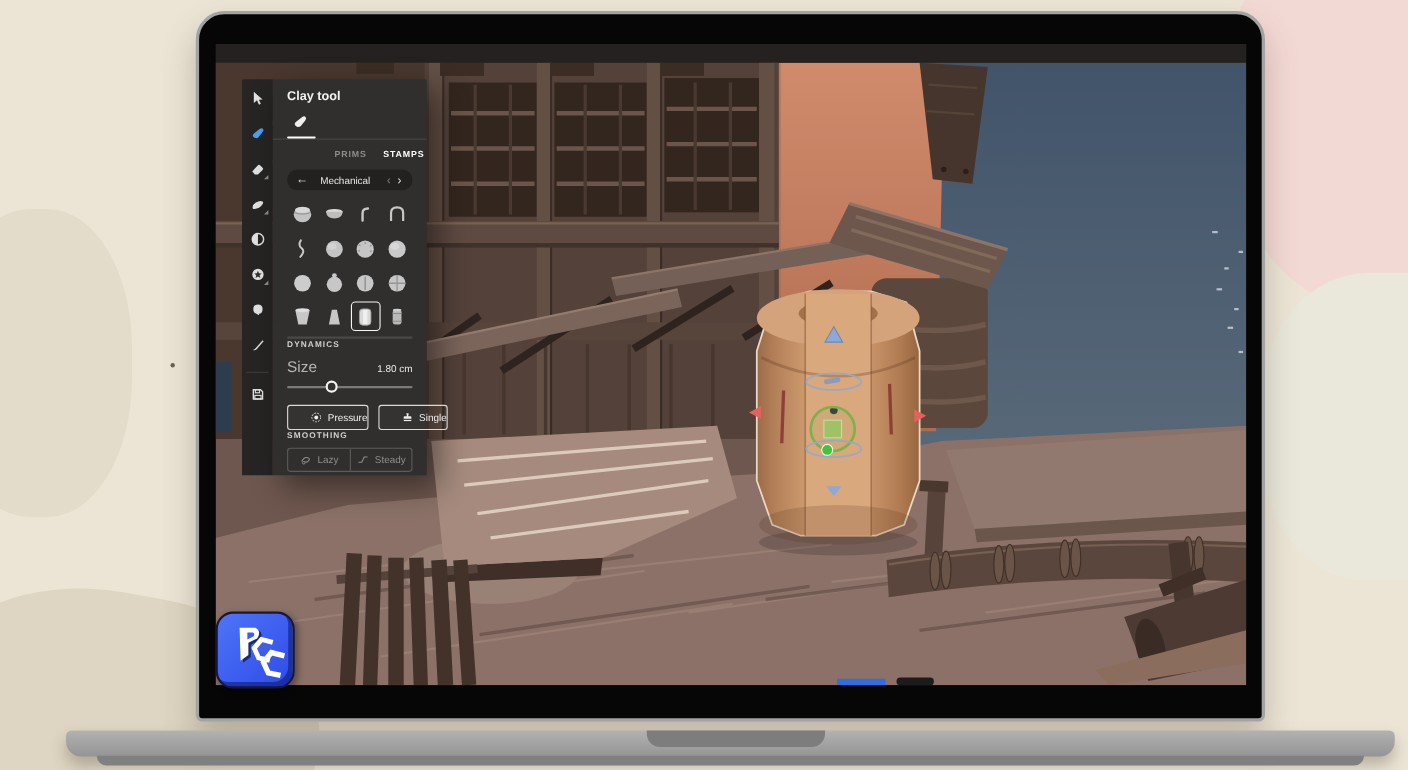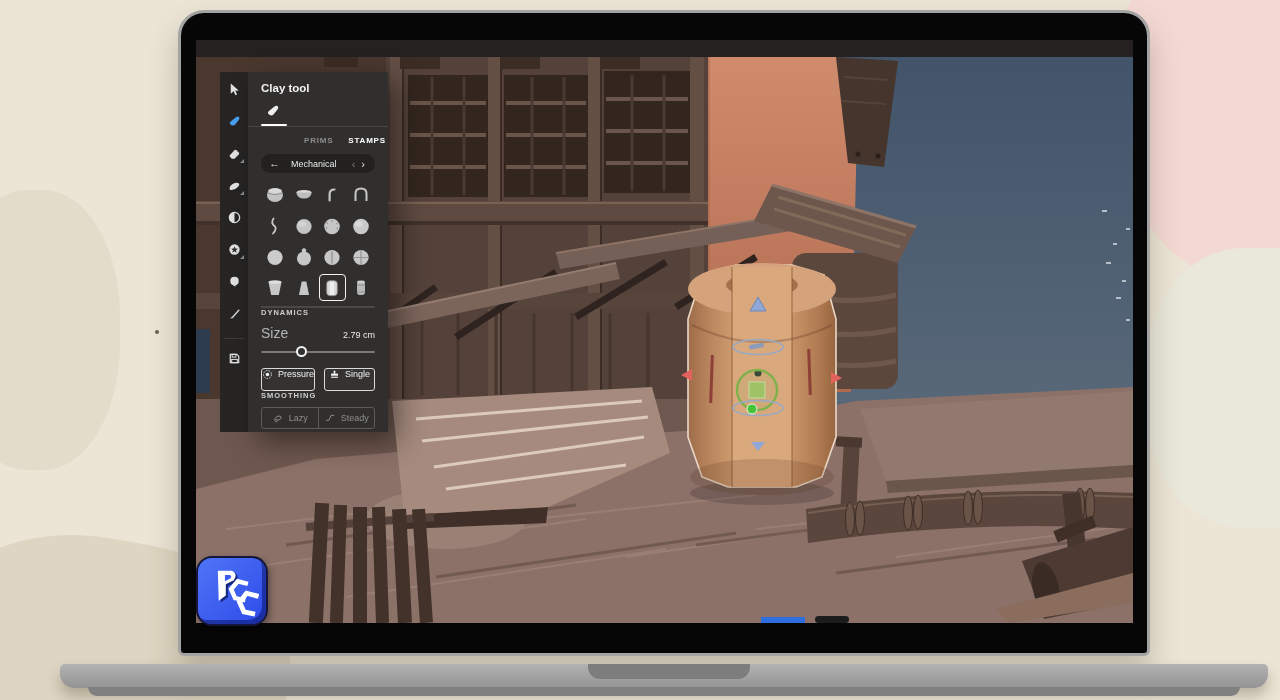--- a/index.html
+++ b/index.html
@@ -106,22 +106,22 @@
   .size-value{font-size:9px;color:#ececec;}
   .slider{position:relative;height:12px;margin-top:5px;cursor:pointer;}
   .slider-track{position:absolute;left:0;right:0;top:5px;height:2px;background:#7a7a7a;border-radius:1px;}
   .slider-knob{
     position:absolute;top:0;width:11px;height:11px;border-radius:50%;
     border:2px solid #f2f2f2;background:#323130;box-sizing:border-box;margin-left:-6px;
   }
   .btn-row{display:flex;gap:9px;margin-top:10px;}
   .pill-btn{
     flex:1;height:21px;border:1px solid #dadada;border-radius:3px;background:rgba(255,255,255,0.02);
-    display:flex;justify-content:center;gap:5px;color:#f0f0f0;
-    font-size:9px;cursor:pointer;
+    display:flex;align-items:center;justify-content:center;gap:5px;color:#f0f0f0;
+    font-size:9px;cursor:pointer;padding-left:20px;
   }
   .pill-btn svg{width:11px;height:11px;}
   .seg-control{
     display:flex;margin-top:7px;height:20px;border:1px solid #5b5b5b;border-radius:3px;overflow:hidden;
   }
   .seg-cell{
     flex:1;display:flex;align-items:center;justify-content:center;gap:5px;
     color:#8e8e8e;font-size:9px;cursor:pointer;
   }
   .seg-cell + .seg-cell{border-left:1px solid #5b5b5b;}
@@ -549,21 +549,21 @@
               <path d="M7 8 h8 M7 15 h8" stroke="#8e8e8e" stroke-width="1"></path>
               <ellipse cx="11" cy="4.9" rx="3.9" ry="1.3" fill="#cfcfcf"></ellipse>
             </svg>
           </div>
         </div>
       <div class="scroll-line"></div>
 
       <div class="section-label">DYNAMICS</div>
       <div class="size-row">
         <span class="size-label">Size</span>
-        <span class="size-value">2.79 cm</span>
+        <span class="size-value">1.80 cm</span>
       </div>
       <div class="slider">
         <div class="slider-track"></div>
         <div class="slider-knob" id="size-knob" style="left: 36%;"></div>
       </div>
       <div class="btn-row">
         <div class="pill-btn">
           <span class="ticon">
               <svg viewBox="0 0 16 16">
                 <circle cx="8" cy="8" r="5.8" fill="none" stroke="currentColor" stroke-width="1.2" stroke-dasharray="2.4 1.6"></circle>

